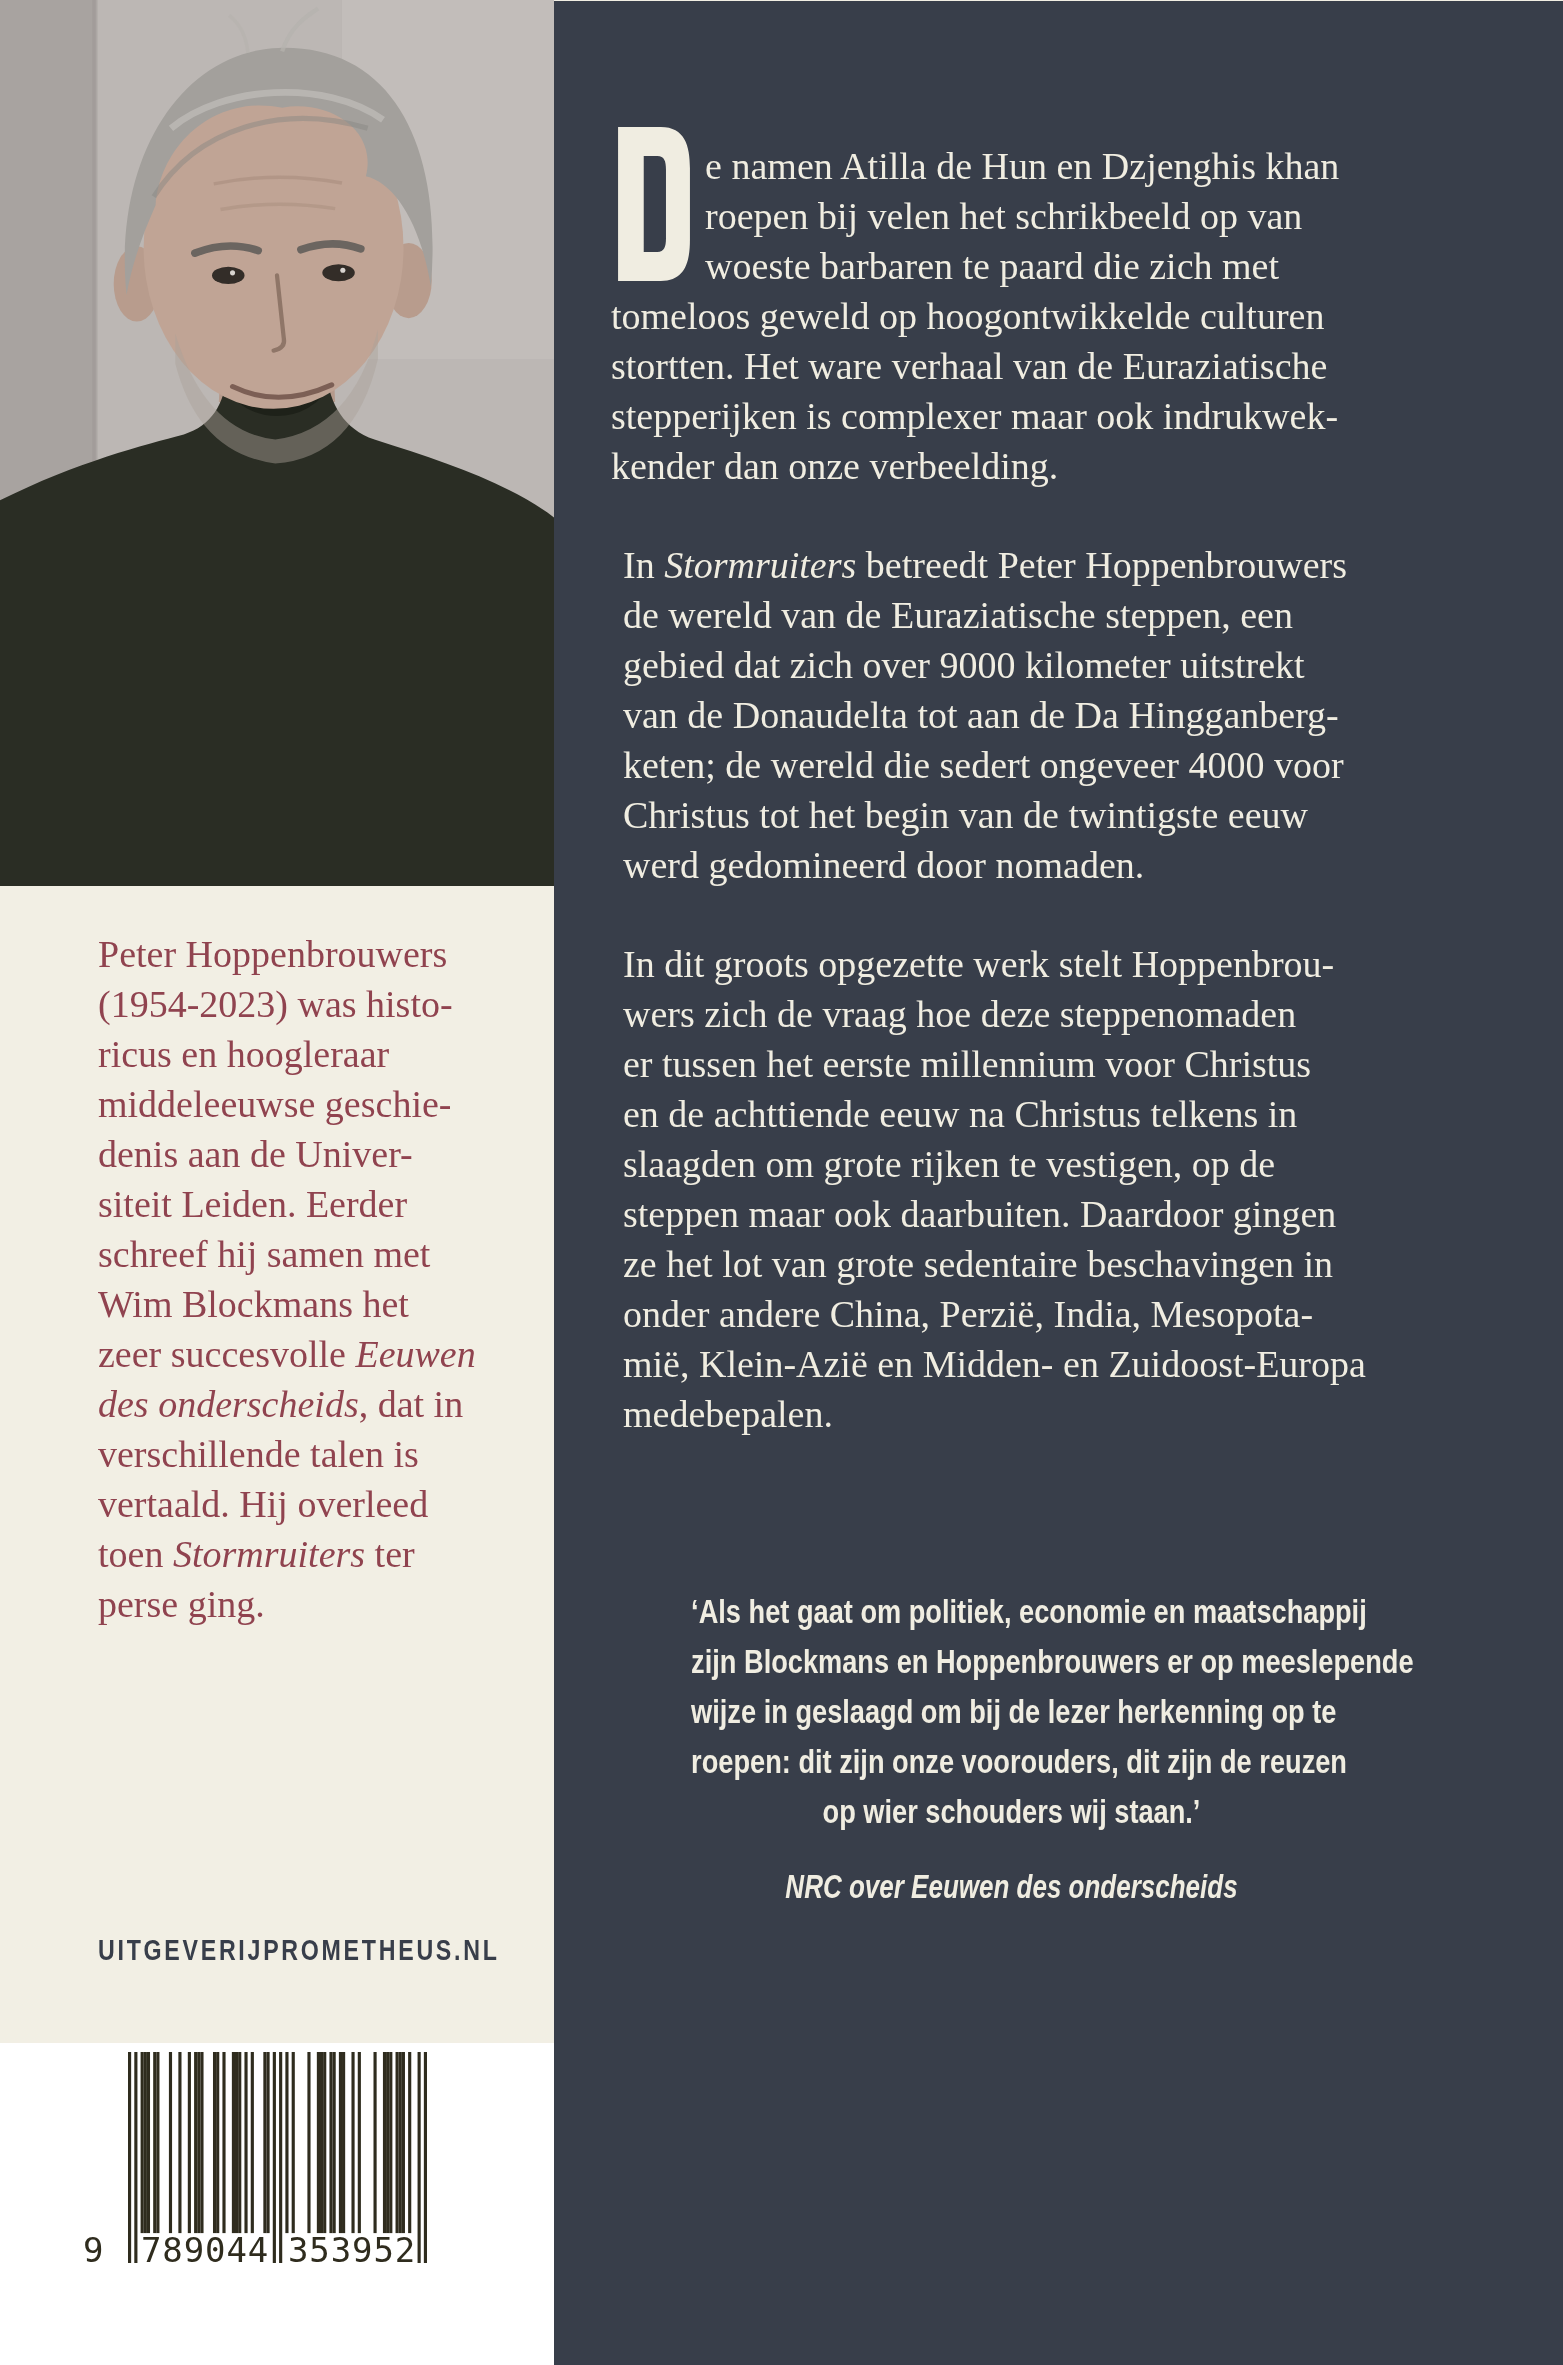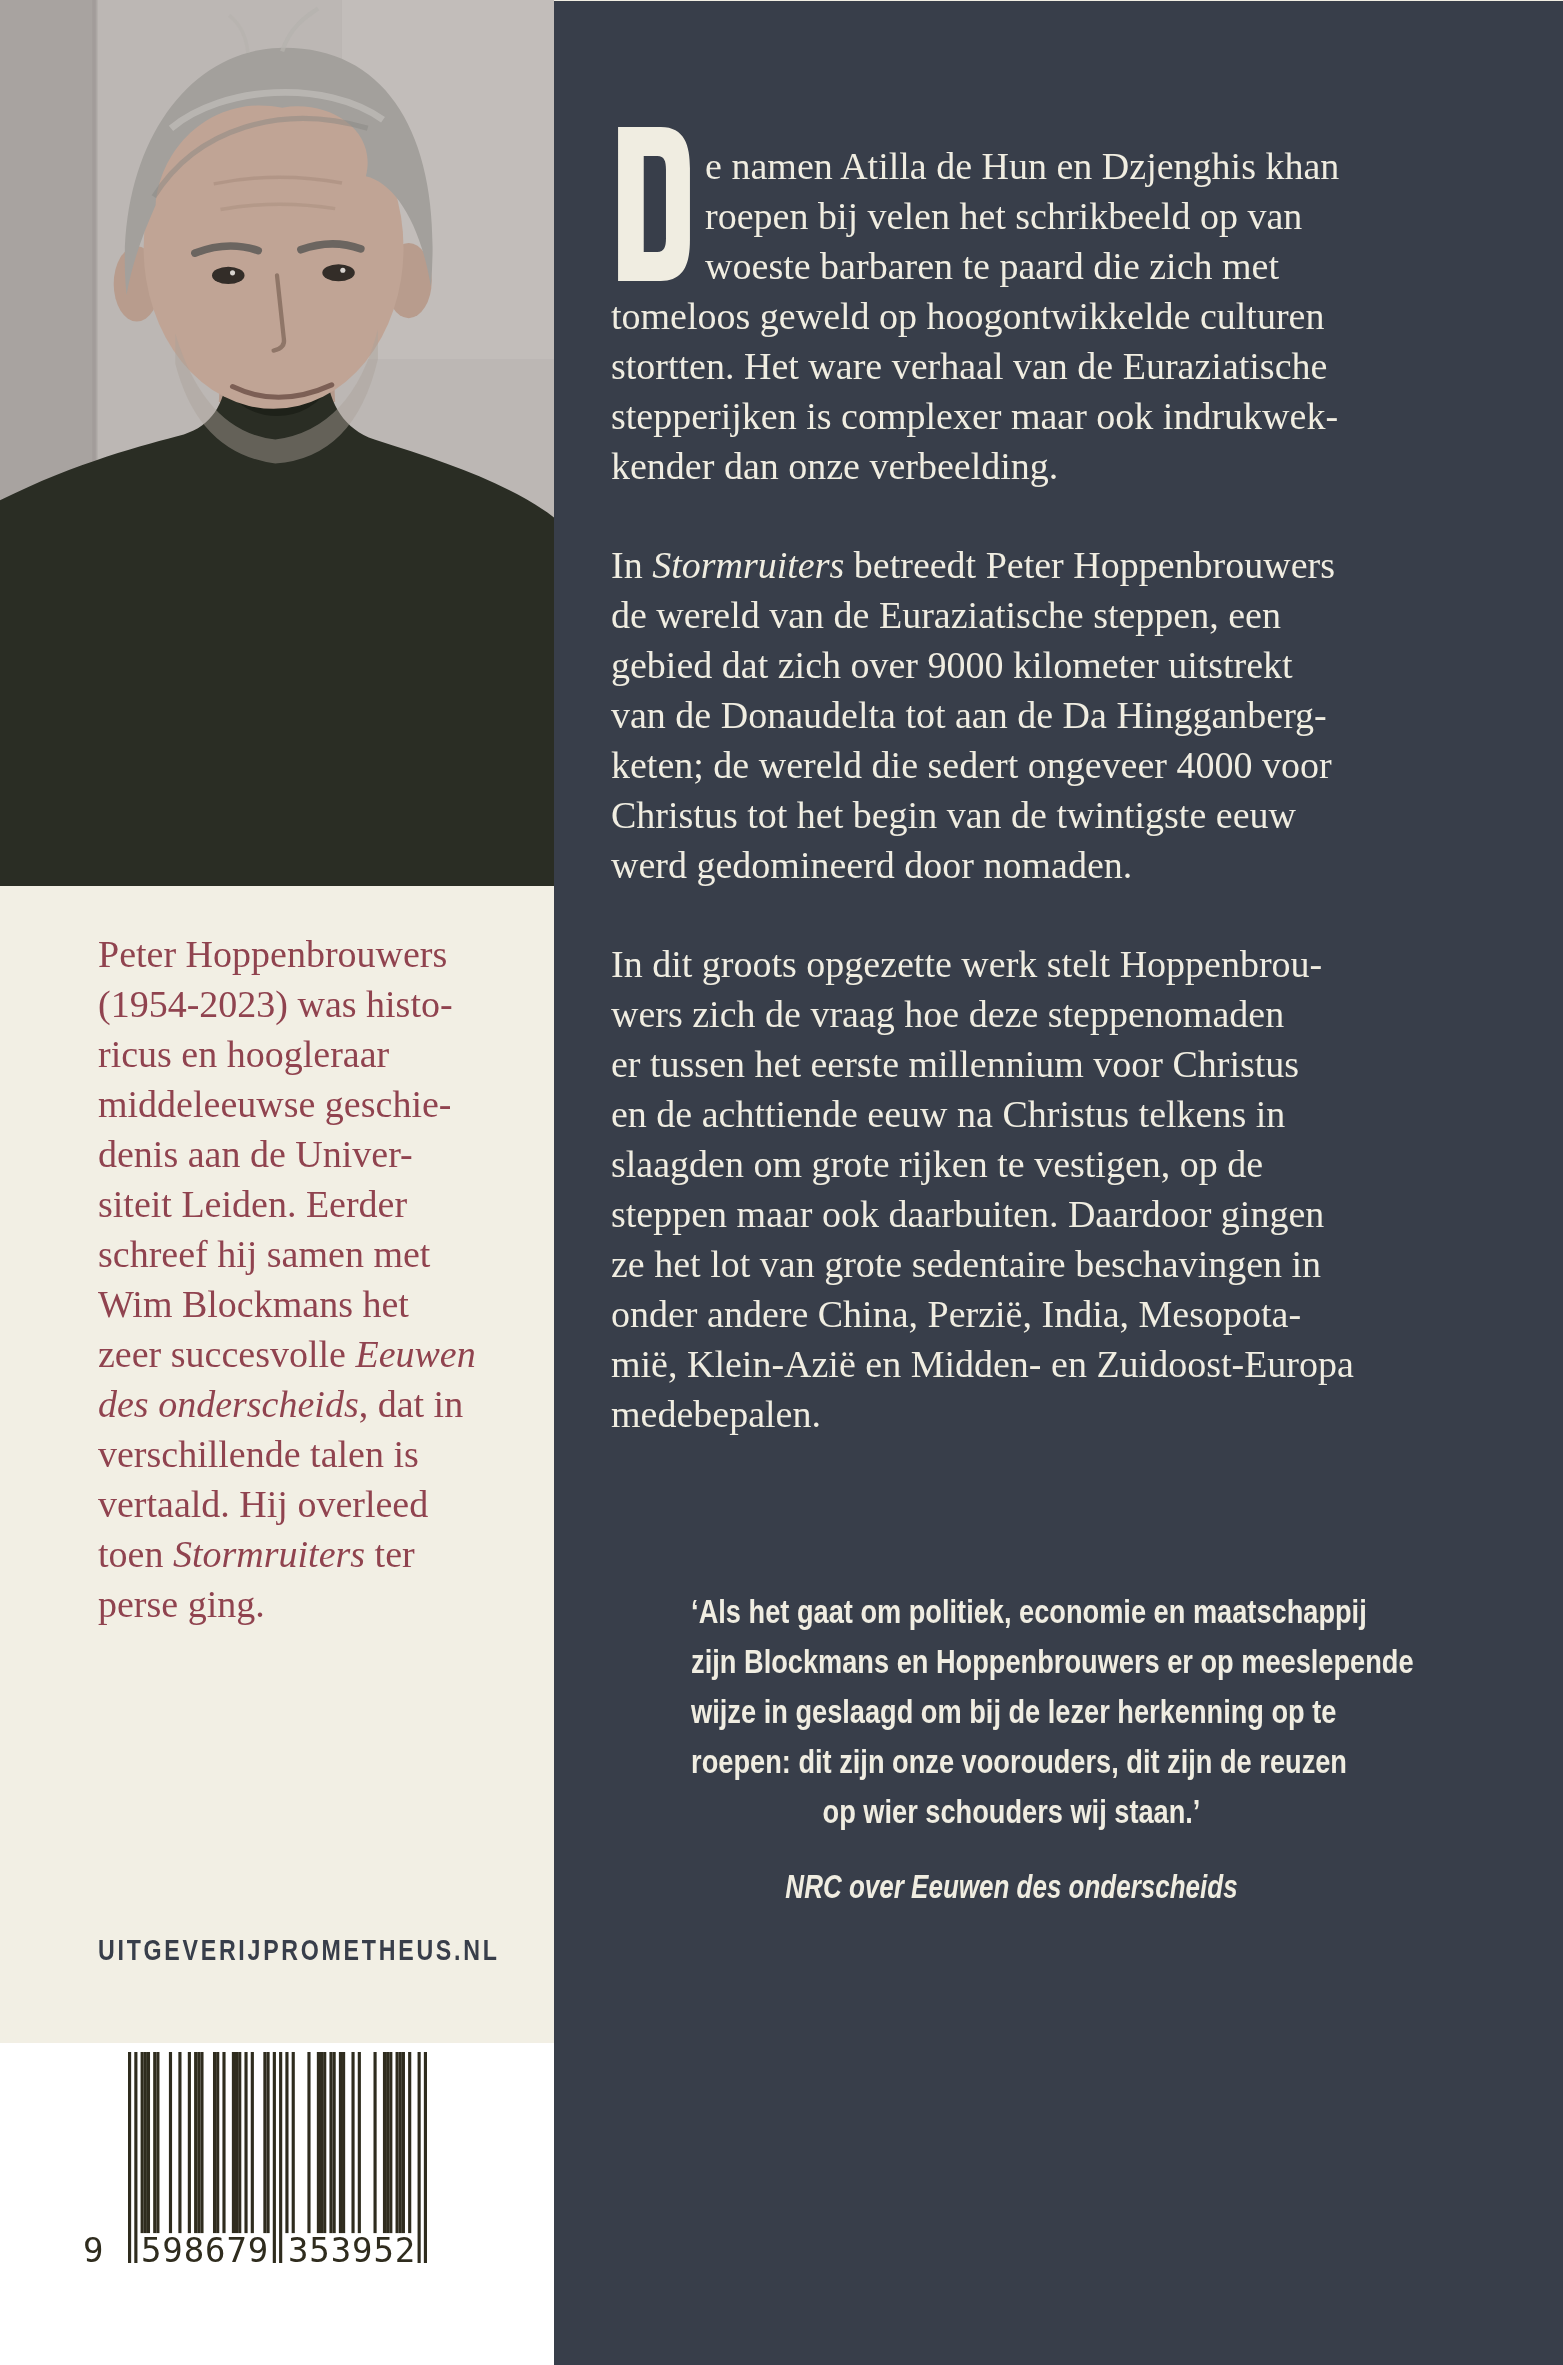--- a/index.html
+++ b/index.html
@@ -38,21 +38,21 @@
   #isbn-first{left:83px;}
   #isbn-g1{left:141px;}
   #isbn-g2{left:288px;}
   
   #right-panel{
     position:absolute;left:554px;top:1px;width:1010px;height:2366px;
     background:var(--dark);color:var(--panel-text);
   }
   .panel-content{padding:140px 152px 0 57px;}
   .para{font-size:38px;line-height:50px;white-space:nowrap;}
-  .para + .para{margin-top:49px;}
+  .para + .para{margin-top:49px;margin-left:12px;}
   .para em{font-style:italic;}
   .dropcap{
     float:left;width:77px;height:149px;margin:-14.5px 10.3px 0 6.8px;
   }
   .dropcap svg{display:block;width:72px;height:154px;}
   .quote{
     margin-top:147px;text-align:center;
     font-family:"Liberation Sans","DejaVu Sans",sans-serif;
     font-weight:bold;font-size:34px;line-height:50px;color:var(--panel-text);
     transform:scaleX(0.8);transform-origin:50% 50%;white-space:nowrap;
@@ -163,21 +163,21 @@
         <rect x="82" y="0" width="1" height="212" fill="#2f2c1e"></rect>
         <rect x="83" y="0" width="1" height="212" fill="#2f2c1e"></rect>
         <rect x="85" y="0" width="1" height="212" fill="#2f2c1e"></rect>
         <rect x="86" y="0" width="1" height="212" fill="#2f2c1e"></rect>
         <rect x="87" y="0" width="1" height="212" fill="#2f2c1e"></rect>
         <rect x="89" y="0" width="1" height="212" fill="#2f2c1e"></rect>
         <rect x="92" y="0" width="1" height="247" fill="#2f2c1e"></rect>
         <rect x="94" y="0" width="1" height="247" fill="#2f2c1e"></rect>
       </svg>
     <span class="isbn-digit" id="isbn-first">9</span>
-    <span class="isbn-digit" id="isbn-g1">598679</span>
+    <span class="isbn-digit" id="isbn-g1">789044</span>
     <span class="isbn-digit" id="isbn-g2">353952</span>
   </div>
 
   <div id="right-panel">
     <div class="panel-content">
 
       <div class="para">
         <span class="dropcap">
           <svg viewBox="0 0 84 180" aria-hidden="true">
             <path fill="#f0ede1" fill-rule="evenodd" d="M0,0 H50 C78,0 84,22 84,48 V132 C84,158 78,180 50,180 H0 Z

